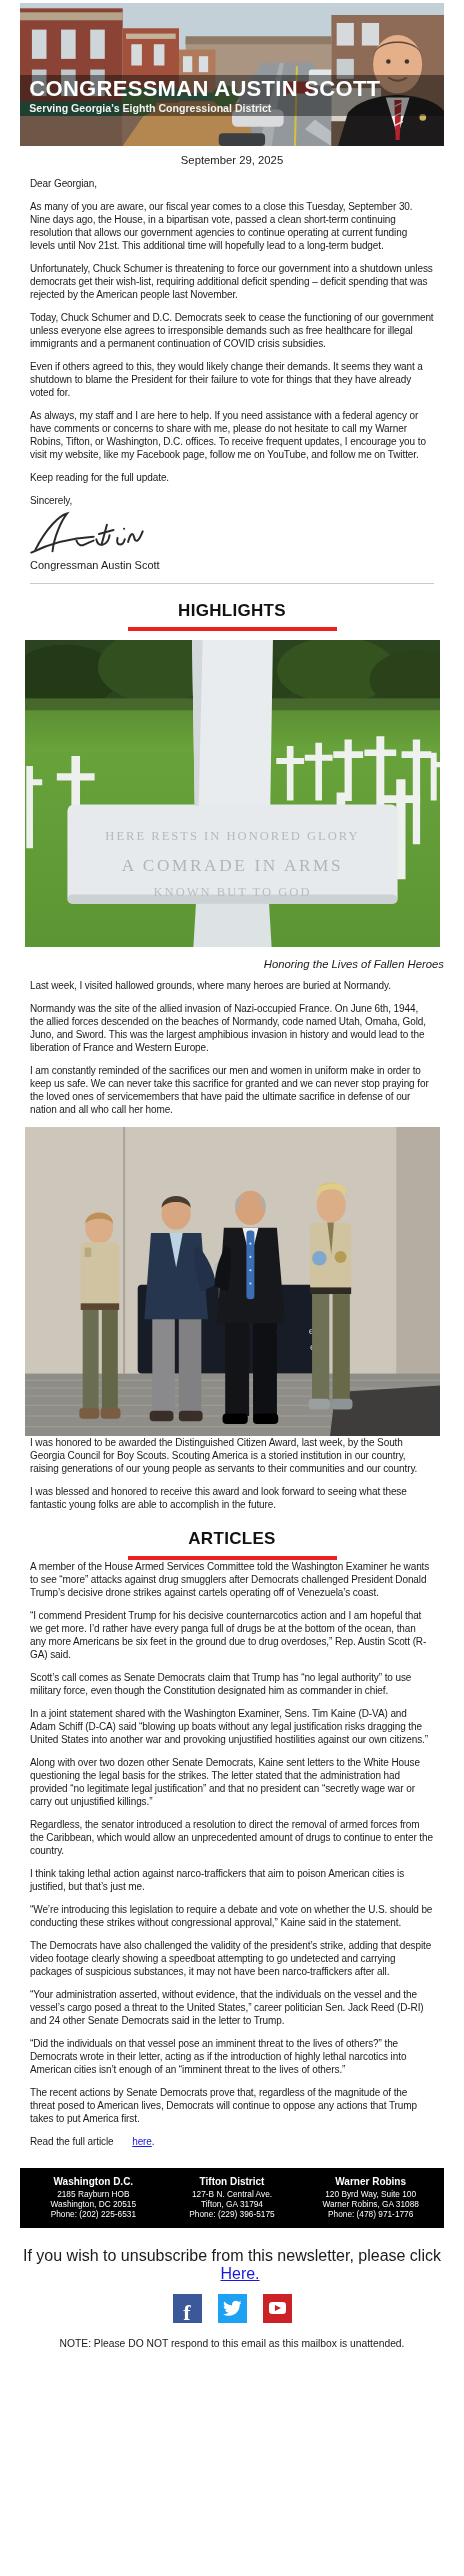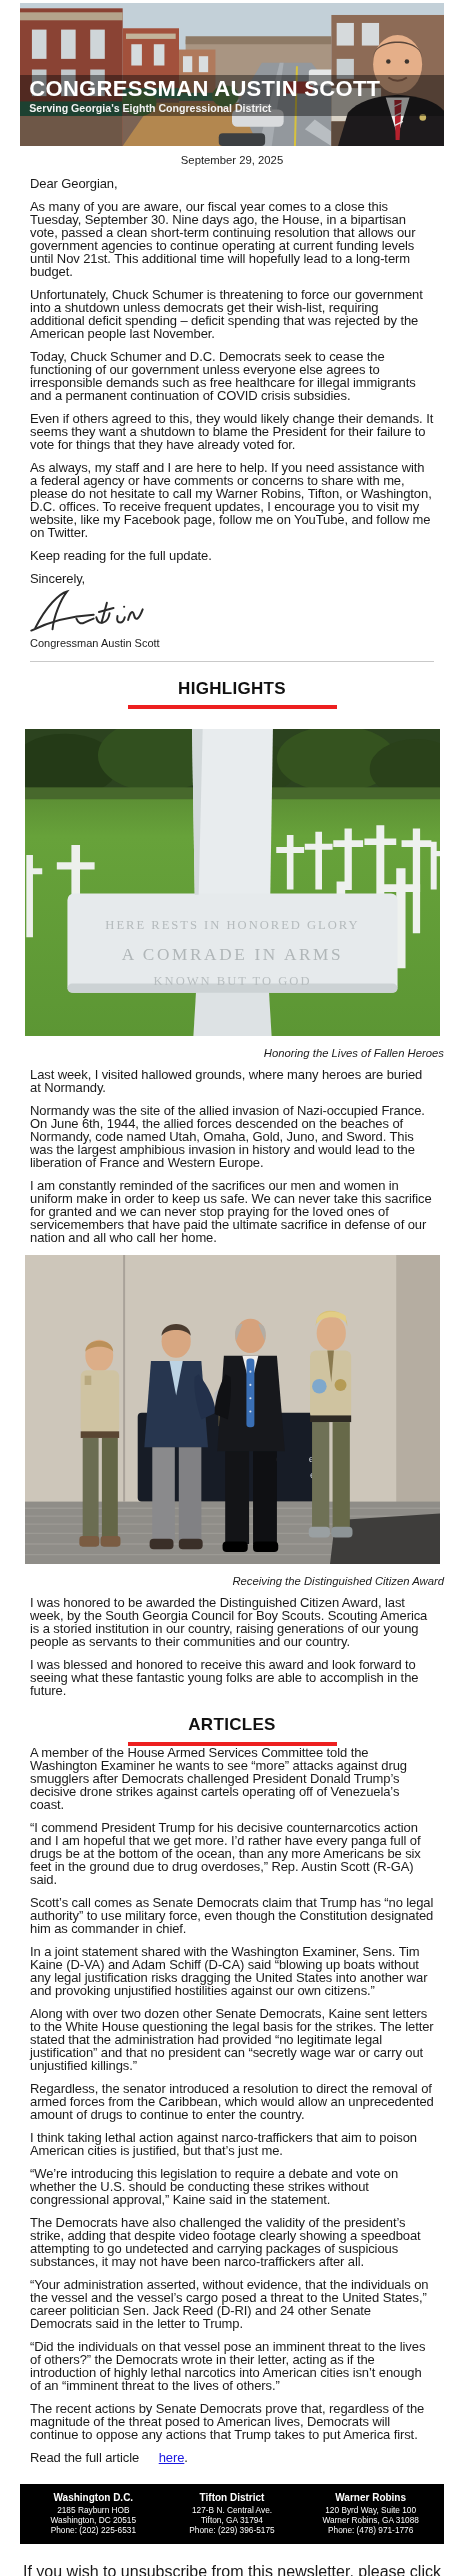--- a/index.html
+++ b/index.html
@@ -8,21 +8,21 @@
   
   .banner{position:relative;width:424px;height:143px;overflow:hidden;background:#c8d4da;}
   .banner svg{display:block;width:100%;height:100%;}
   .banner-overlay{position:absolute;left:0;right:0;top:72px;height:41px;background:rgba(10,10,10,0.45);
     display:flex;flex-direction:column;justify-content:center;padding-left:9.3px;box-sizing:border-box;}
   .banner-title{color:#ffffff;font-size:22px;font-weight:bold;letter-spacing:0.3px;line-height:22.5px;}
   .banner-subtitle{color:#f2f2f2;font-size:10.6px;font-weight:bold;margin-top:1.3px;}
   
   .date-line{text-align:center;font-size:11.3px;margin:8px 0 10.6px;color:#222;}
   .inner{padding:0 10px;}
-  .body-text{font-size:13px;line-height:13px;letter-spacing:-0.1px;margin:0 0 10px;}
+  .body-text{font-size:10px;line-height:13px;letter-spacing:-0.1px;margin:0 0 10px;}
   .sig-svg{display:block;margin:2.7px 0 1.3px;}
   .signer{font-size:11px;margin:1.3px 0 0;}
   .rule{border:none;border-top:0.7px solid #c9c9c9;margin:12px 10px 17px;}
   
   .section-heading{text-align:center;font-size:17px;font-weight:bold;letter-spacing:0.3px;margin:17px 0 0;color:#111;}
   .red-bar{width:209px;height:4px;background:var(--accent_red,#e8241f);margin:6.6px auto 0;}
   
   .photo{display:block;width:415px;margin:18.6px auto 0;}
   .photo svg{display:block;width:415px;}
   .caption{text-align:right;font-weight:normal;font-style:italic;font-size:11.3px;margin:10.6px 0 9.3px;}
@@ -145,21 +145,21 @@
       </g>
     </svg>
     <p class="signer">Congressman Austin Scott</p>
   </div>
 
   <hr class="rule">
 
   <h1 class="section-heading">HIGHLIGHTS</h1>
   <div class="red-bar"></div>
 
-  <figure class="photo" style="margin-top:20px">
+  <figure class="photo" style="margin-top:9px">
     <svg viewBox="0 0 626 463">
       <rect width="626" height="463" fill="#5f9a35"></rect>
       <rect width="626" height="463" fill="url(#grassGrad)"></rect>
       <defs>
         <linearGradient id="grassGrad" x1="0" y1="0" x2="0" y2="1">
           <stop offset="0" stop-color="#4a6d2a"></stop>
             <stop offset="0.35" stop-color="#67a23a"></stop>
             <stop offset="1" stop-color="#5c9634"></stop>
         </linearGradient>
       </defs>
@@ -296,21 +296,20 @@
         <circle cx="476" cy="196" r="9" fill="#b59b55"></circle>
         <path d="M456,144 L466,144 L462,192 Z" fill="#8a7a4f"></path>
         <rect x="433" y="252" width="26" height="160" fill="#6f7156"></rect>
         <rect x="464" y="252" width="26" height="160" fill="#676949"></rect>
         <rect x="428" y="410" width="32" height="16" rx="6" fill="#9aa0a2"></rect>
         <rect x="462" y="410" width="32" height="16" rx="6" fill="#8d9496"></rect>
       </g>
     </svg>
   </figure>
 
-  <div class="caption">Receiving the Distinguished Citizen Award</div>
 
   <div class="inner">
     <p class="body-text">I was honored to be awarded the Distinguished Citizen Award, last week, by the South Georgia Council for Boy Scouts. Scouting America is a storied institution in our country, raising generations of our young people as servants to their communities and our country.</p>
     <p class="body-text">I was blessed and honored to receive this award and look forward to seeing what these fantastic young folks are able to accomplish in the future.</p>
   </div>
 
   <h1 class="section-heading" style="margin-top:18px">ARTICLES</h1>
   <div class="red-bar"></div>
 
   <div class="inner">

